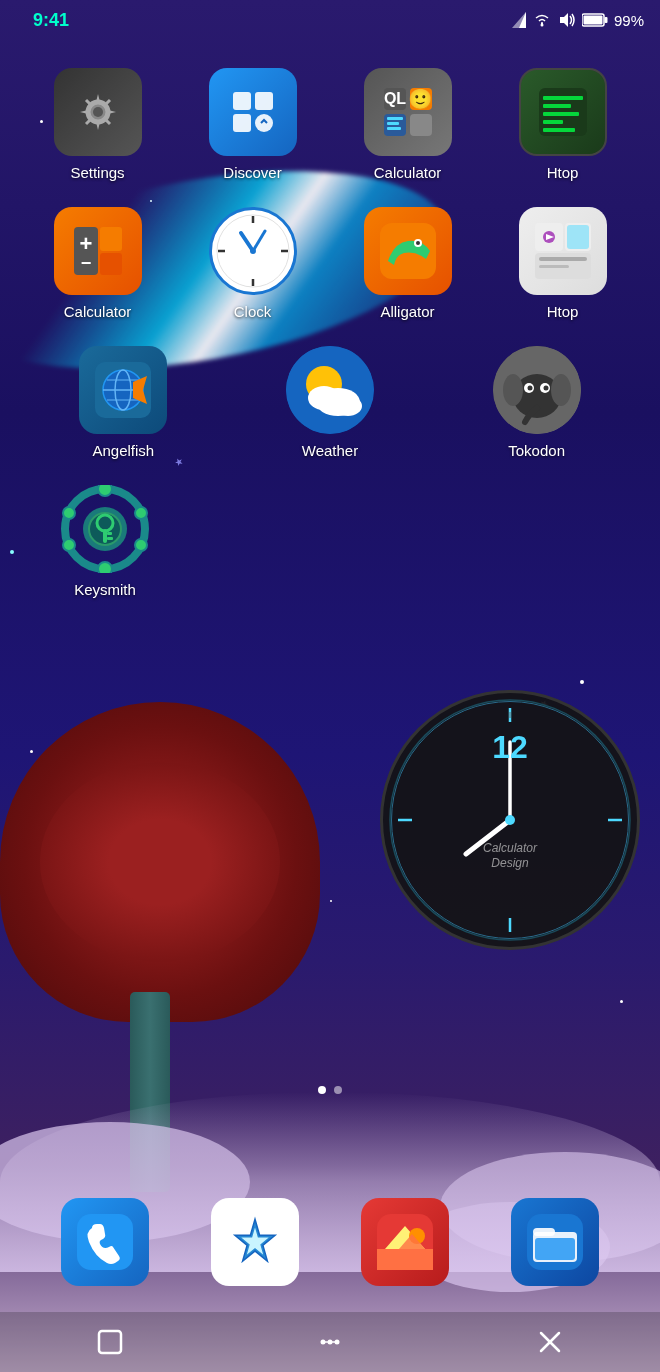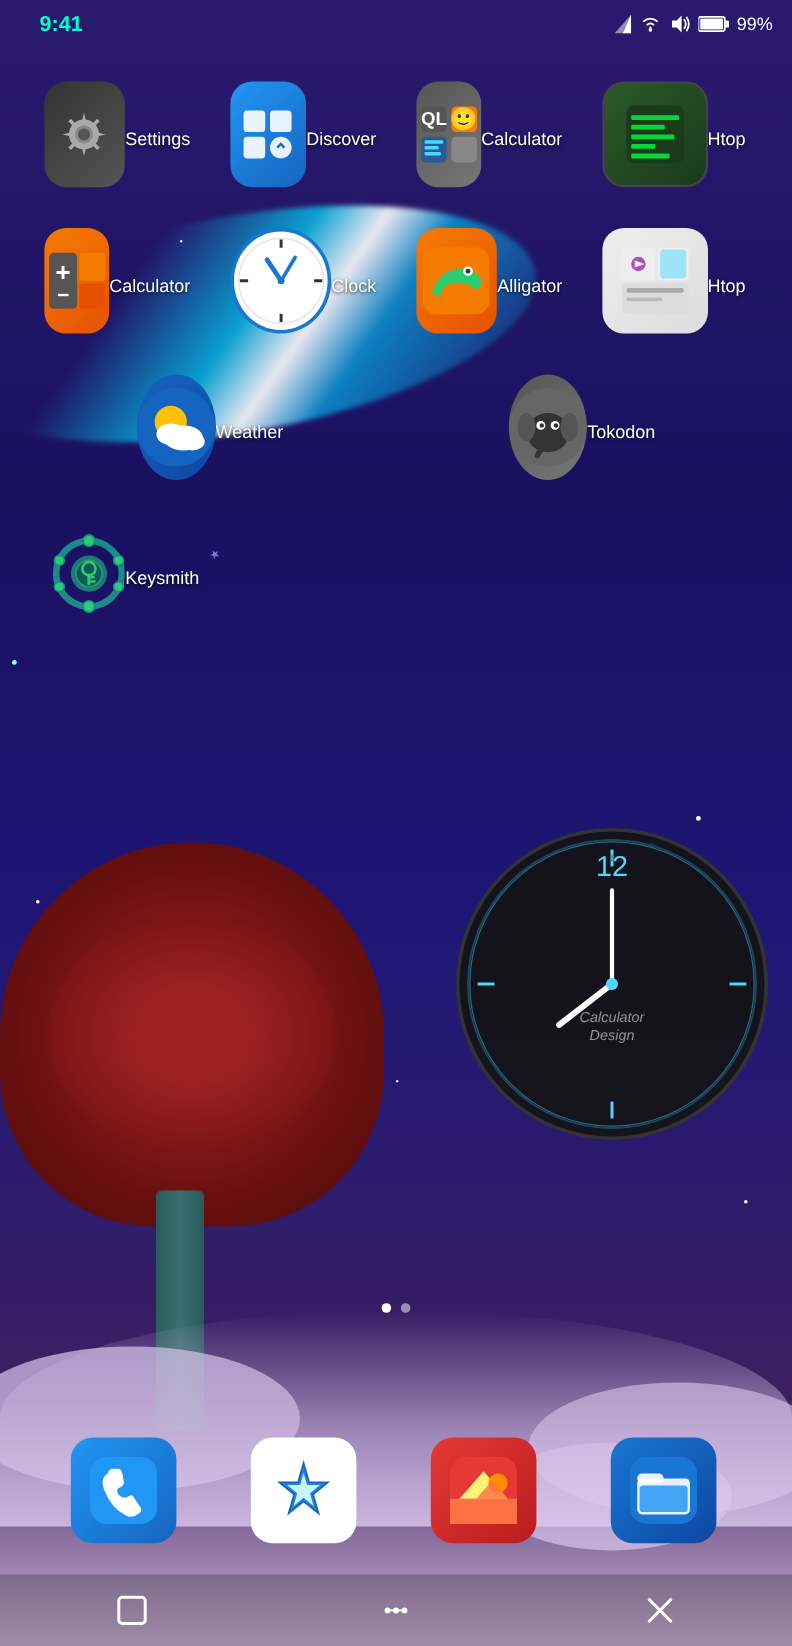--- a/index.html
+++ b/index.html
@@ -161,21 +161,21 @@
     }
 
     .app-row {
       display: flex;
       justify-content: space-around;
       margin-bottom: 10px;
     }
 
     .app-item {
       display: flex;
-      flex-direction: row;
+      flex-direction: column;
       align-items: center;
       width: 130px;
       padding: 8px 4px;
       cursor: pointer;
     }
 
     .app-icon-wrapper {
       width: 88px;
       height: 88px;
       border-radius: 18px;
@@ -555,20 +555,36 @@
           <rect x="4" y="42" width="30" height="3" rx="1.5" fill="#bbb"></rect>
         </svg>
       </div>
       <span class="app-label">Htop</span>
     </div>
   </div>
 
   <div class="app-row">
 
 
+    <div class="app-item">
+      <div class="app-icon-wrapper icon-angelfish">
+        <svg width="56" height="56" viewBox="0 0 56 56" fill="none">
+          <rect x="0" y="0" width="56" height="56" rx="10" fill="#1a6a9a"></rect>
+
+          <circle cx="28" cy="28" r="20" fill="#1565C0" stroke="#2196F3" stroke-width="1.5"></circle>
+          <ellipse cx="28" cy="28" rx="8" ry="20" fill="none" stroke="#64B5F6" stroke-width="1.5"></ellipse>
+          <line x1="8" y1="28" x2="48" y2="28" stroke="#64B5F6" stroke-width="1.5"></line>
+          <line x1="12" y1="18" x2="44" y2="18" stroke="#64B5F6" stroke-width="1"></line>
+          <line x1="12" y1="38" x2="44" y2="38" stroke="#64B5F6" stroke-width="1"></line>
+
+          <path d="M38 20 L52 14 L48 28 L52 42 L38 36" fill="#f57c00"></path>
+        </svg>
+      </div>
+      <span class="app-label">Angelfish</span>
+    </div>
 
     <div class="app-item">
       <div class="app-icon-wrapper icon-weather">
         <svg width="88" height="88" viewBox="0 0 88 88" fill="none">
           <circle cx="44" cy="44" r="44" fill="#1565C0"></circle>
 
           <circle cx="38" cy="38" r="18" fill="#FFC107"></circle>
 
           <ellipse cx="52" cy="56" rx="22" ry="14" fill="white"></ellipse>
           <ellipse cx="38" cy="52" rx="16" ry="12" fill="white"></ellipse>
@@ -648,21 +664,21 @@
 
       <line x1="130" y1="130" x2="86" y2="164" stroke="white" stroke-width="5" stroke-linecap="round"></line>
 
       <line x1="130" y1="130" x2="130" y2="52" stroke="white" stroke-width="3.5" stroke-linecap="round"></line>
 
       <circle cx="130" cy="130" r="5" fill="#4dd9ff"></circle>
 
       <circle cx="130" cy="130" r="120" fill="none" stroke="#1a4a5a" stroke-width="1.5"></circle>
     </svg>
 
-    <span style="position:absolute;top:16px;left:50%;transform:translateX(-50%);font-size:24px;font-weight:normal;color:#4dd9ff;">12</span>
+    <span style="position:absolute;top:36px;left:50%;transform:translateX(-50%);font-size:32px;font-weight:bold;color:#4dd9ff;">12</span>
 
     <div class="clock-brand">
       <div>Calculator</div>
       <div>Design</div>
     </div>
   </div>
 </div>
 
 <div class="dot-indicators">
   <div class="dot active"></div>

